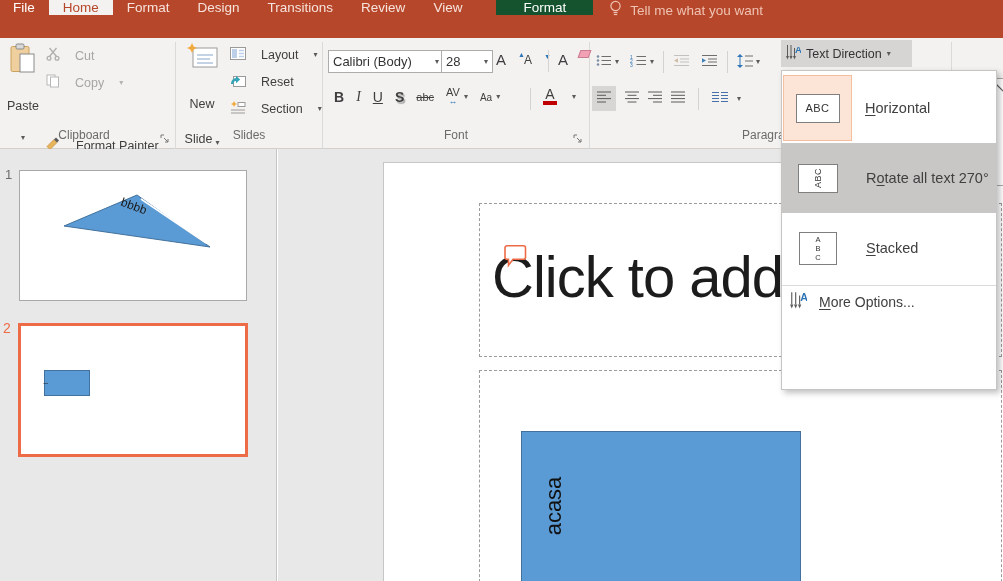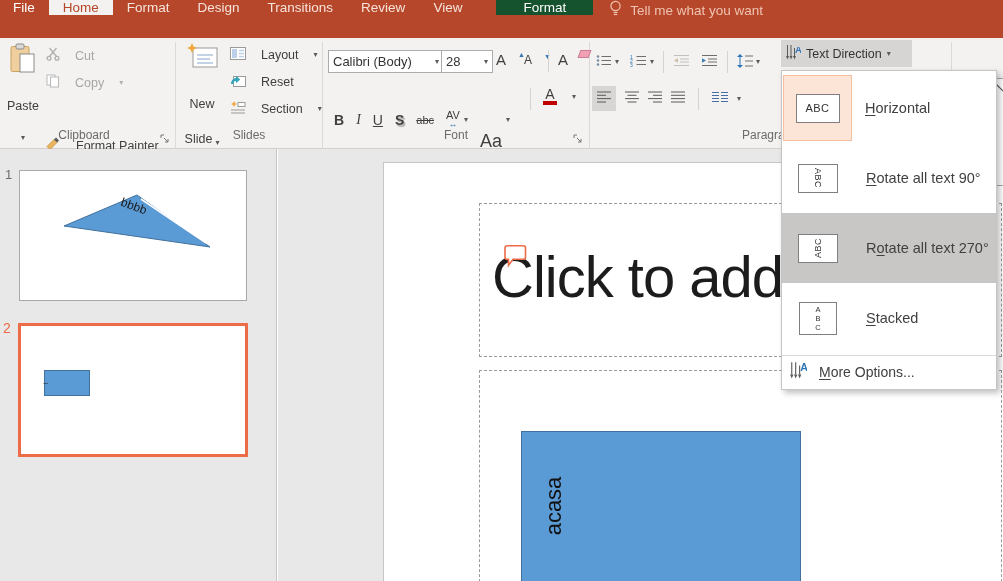--- a/index.html
+++ b/index.html
@@ -235,21 +235,21 @@
       <span style="font-weight:bold;">B</span>
       <span style="font-style:italic;font-family:'Liberation Serif',serif;">I</span>
       <span style="text-decoration:underline;">U</span>
       <span style="font-weight:bold;text-shadow:1.5px 1.5px 1px #AAA;">S</span>
       <span style="font-size:11px;text-decoration:line-through;">abc</span>
       <span style="display:inline-flex;flex-direction:column;align-items:center;line-height:9px;font-size:11px;">
         <span>AV</span>
         <span style="color:#2E75B6;font-size:9px;">↔</span>
       </span>
       <span class="caret" style="margin-left:-8px;">▾</span>
-      <span style="font-size:18px;margin-top:43px;">Aa</span>
+      <span style="font-size:10px;">Aa</span>
       <span class="caret" style="margin-left:-8px;">▾</span>
     </div>
     <div class="minisep" style="left:530px;top:50px;"></div>
     <div class="crow" style="left:543px;top:50px;">
       <span style="display:inline-flex;flex-direction:column;align-items:center;line-height:13px;font-size:14px;">
         <span>A</span>
         <span style="width:14px;height:4px;background:#C00000;"></span>
       </span>
       <span class="caret">▾</span>
     </div>
@@ -473,30 +473,20 @@
     <div class="dd-row first">
       <div class="peach">
         <div class="abcbox box-h">
           <span>ABC</span>
         </div>
       </div>
       <div class="dd-label">
         <span></span><u>H</u><span>orizontal</span>
       </div>
     </div>
-    <div class="dd-row">
-      <div class="dd-iconwrap">
-        <div class="abcbox box-r">
-          <span>ABC</span>
-        </div>
-      </div>
-      <div class="dd-label">
-        <span></span><u>R</u><span>otate all text 90°</span>
-      </div>
-    </div>
     <div class="dd-row hover">
       <div class="dd-iconwrap">
         <div class="abcbox box-r r270">
           <span>ABC</span>
         </div>
       </div>
       <div class="dd-label">
         <span>R</span><u>o</u><span>tate all text 270°</span>
       </div>
     </div>

